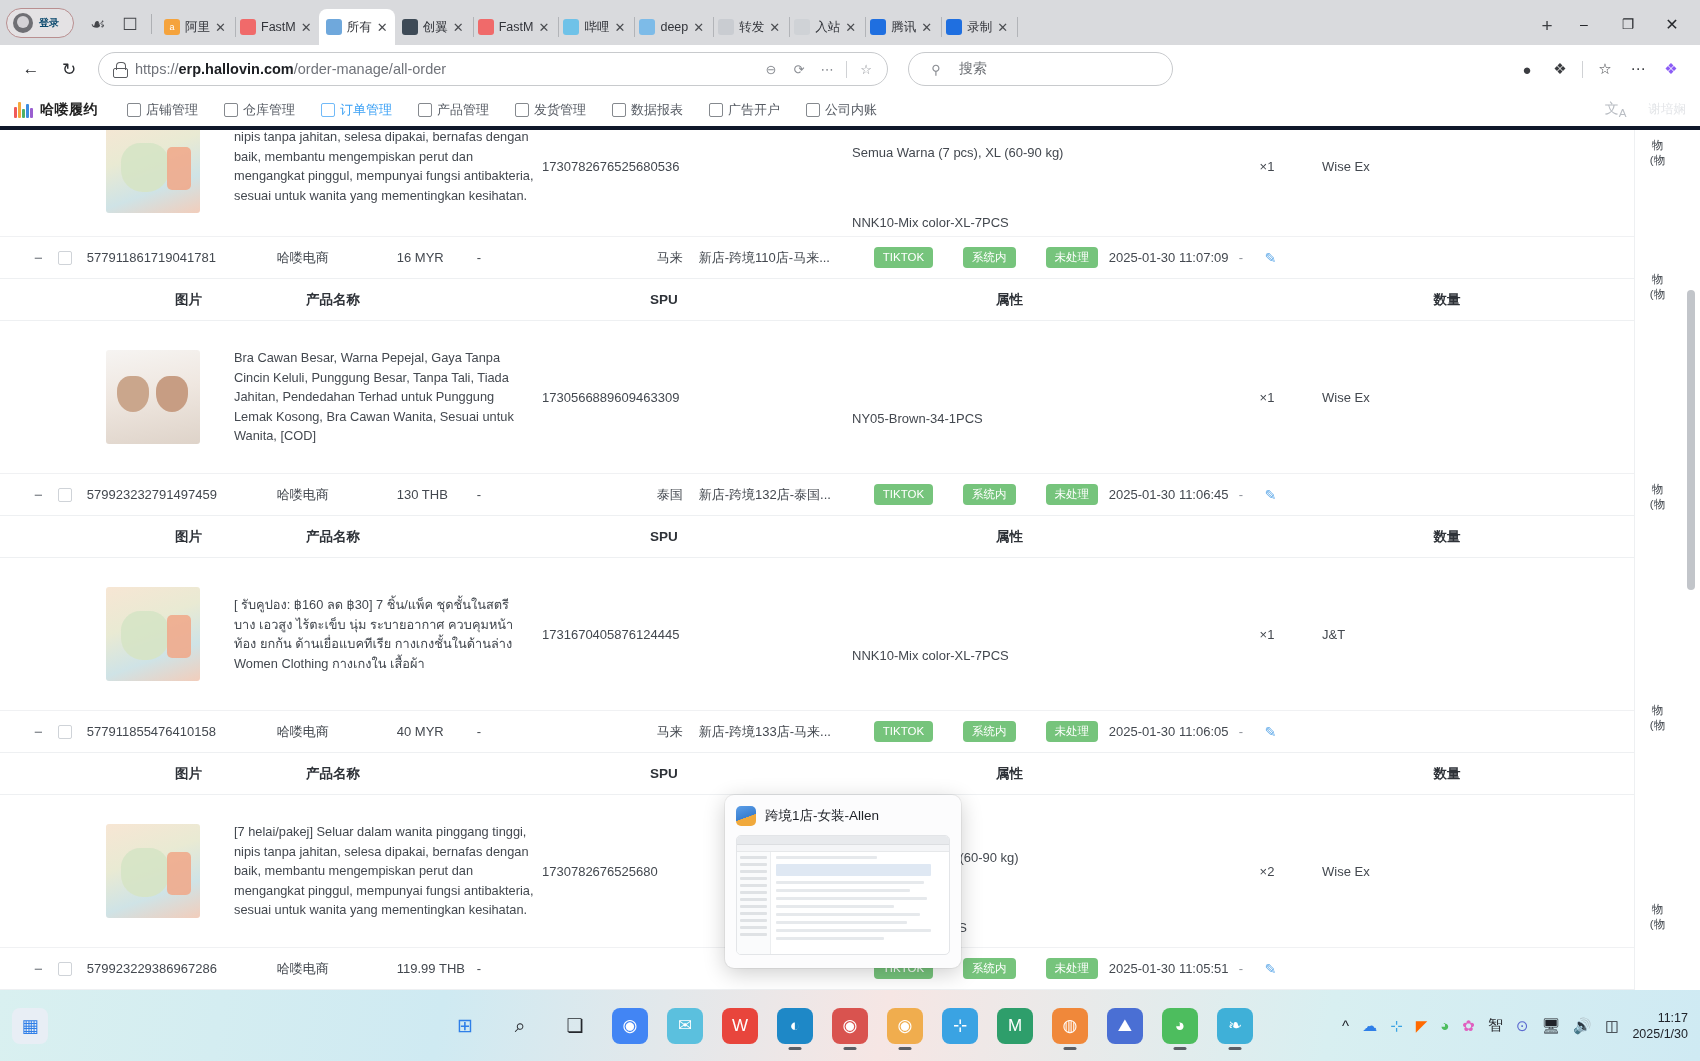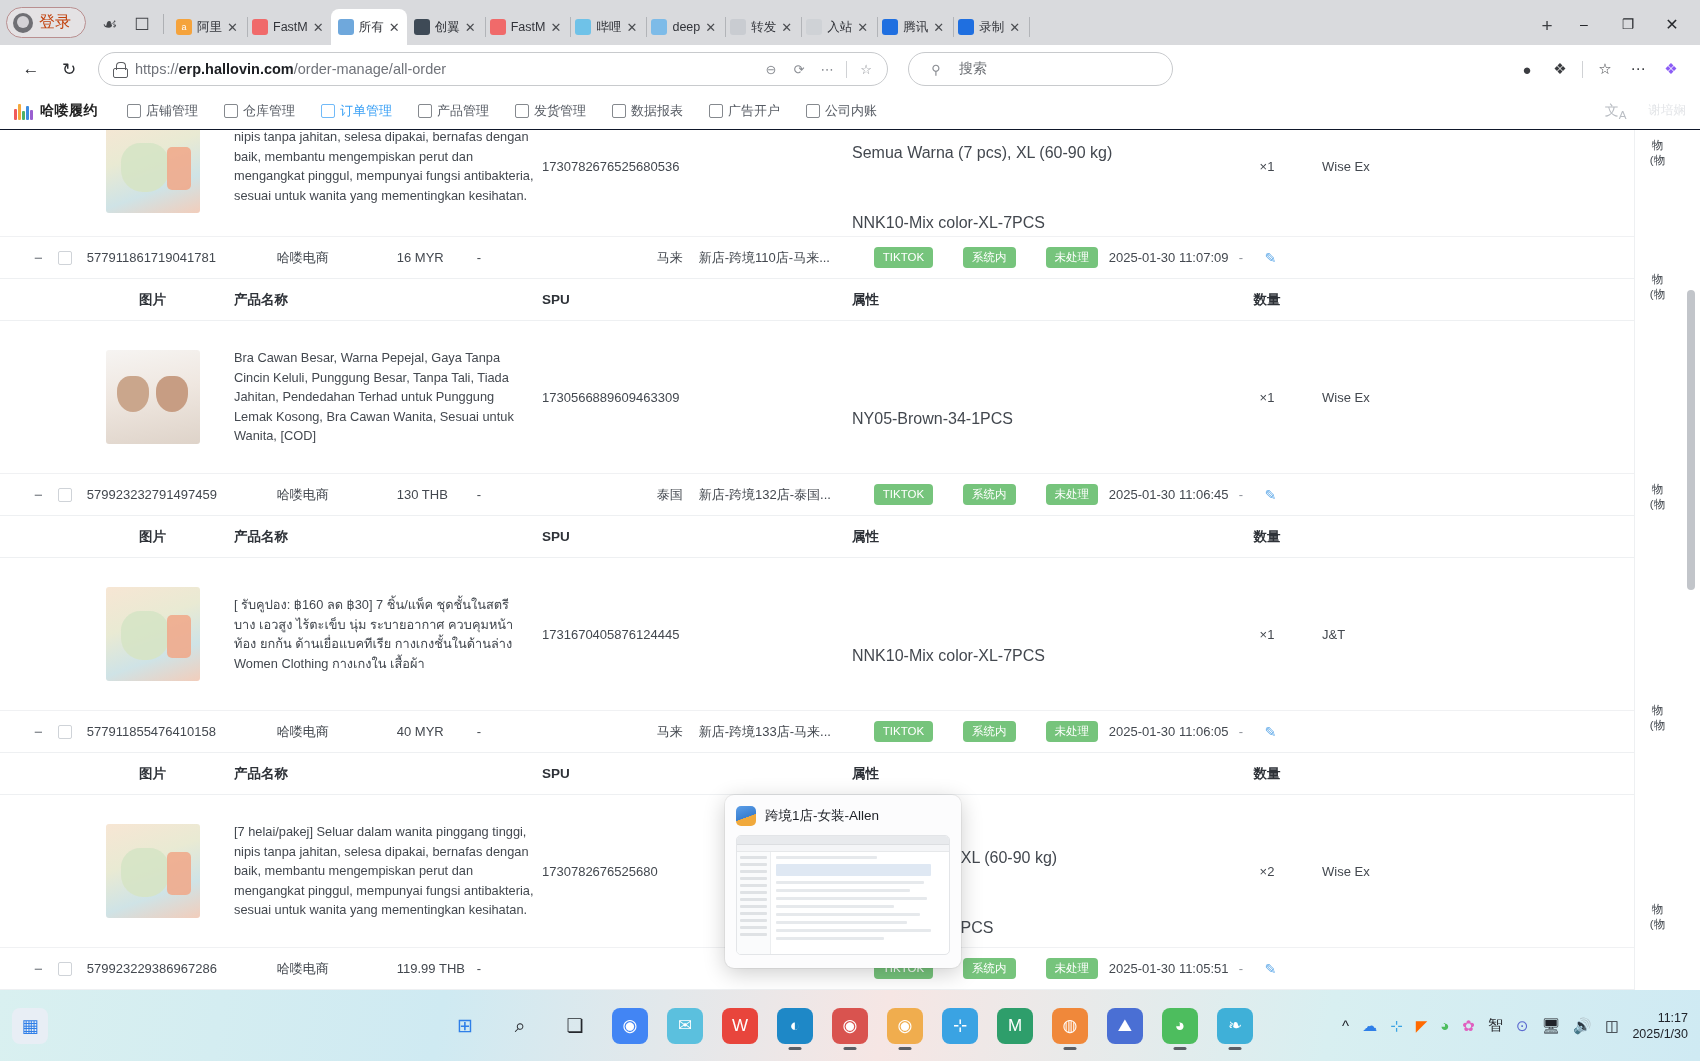--- a/index.html
+++ b/index.html
@@ -32,21 +32,21 @@
   .profile-avatar {
     width: 20px; height: 20px; border-radius: 50%;
     background: #6f6f74;
     position: relative;
   }
   .profile-avatar::after {
     content: ""; position: absolute; left: 4px; top: 3px;
     width: 12px; height: 12px; border-radius: 50%;
     background: #d4d2d6;
   }
-  .profile-label { font-size: 16px; color: #c2410c; font-weight: 400; }
+  .profile-label { font-size: 10px; color: #0c4a6e; font-weight: 700; }
   .chrome-icon-btn {
     width: 32px; height: 32px; margin-bottom: 5px;
     display: flex; align-items: center; justify-content: center;
     color: #44464a; font-size: 17px;
     border-radius: 5px; cursor: pointer;
   }
   .chrome-sep {
     width: 1px; height: 20px; background: #aeb0b4;
     margin: 0 5px 11px 5px;
   }
@@ -130,21 +130,21 @@
   .right-icons { display: flex; align-items: center; gap: 3px; margin-left: auto; }
   .ricon {
     width: 30px; height: 30px; border-radius: 5px;
     display: flex; align-items: center; justify-content: center;
     font-size: 15px; color: #3b3d41; cursor: pointer;
   }
 
   
   .app-nav {
     height: 37px; background: #fff;
-    border-bottom: 1px solid #0f172a;
+    border-bottom: 4px solid #0f172a;
     display: flex; align-items: center; padding: 0 14px;
     font-size: 13px;
   }
   .brand { display: flex; align-items: center; gap: 7px; margin-right: 16px; }
   .brand-mark { display: flex; gap: 1.5px; align-items: flex-end; height: 17px; }
   .brand-mark i { width: 2.6px; border-radius: 1px; display: block; }
   .brand-name { font-size: 14px; font-weight: 700; color: #222; letter-spacing: .5px; }
   .nav-item {
     display: flex; align-items: center; gap: 5px;
     padding: 0 13px; height: 37px; color: #565b63;
@@ -167,20 +167,21 @@
     background: #fff; overflow: hidden;
   }
   .table-scroll { position: absolute; inset: 0 20px 0 0; }
 
   
   .sub-head {
     display: flex; align-items: center;
     height: 42px; font-size: 13.5px; font-weight: 700; color: #2e3238;
     border-bottom: 1px solid #eef0f2;
     background: #fff;
+    gap: 36px;
   }
   .sub-row {
     display: flex; align-items: center;
     border-bottom: 1px solid #f0f1f3;
     background: #fff;
   }
   .c-gap   { flex: 0 0 75px; }
   .c-img   { flex: 0 0 155px; display: flex; justify-content: center; }
   .c-name  { flex: 0 0 312px; padding: 0 8px 0 4px; }
   .c-spu   { flex: 0 0 310px; }
@@ -209,21 +210,21 @@
   .thumb.bra::before {
     left: 12%; top: 28%; width: 34%; height: 38%;
     border-radius: 50% 50% 60% 60%; background: #caa68c;
   }
   .thumb.bra::after {
     right: 12%; top: 28%; width: 34%; height: 38%;
     border-radius: 50% 50% 60% 60%; background: #c79d83;
   }
   .prod-name { font-size: 12.8px; line-height: 19.5px; color: #43484f; }
   .spu-text { font-size: 13px; color: #43484f; }
-  .attr-line { font-size: 16px; color: #43484f; line-height: 26px; margin-top: 44px; }
+  .attr-line { font-size: 13px; color: #43484f; line-height: 26px; margin-top: 44px; }
   .qty-text { font-size: 13px; color: #43484f; }
   .ship-text { font-size: 13px; color: #43484f; }
 
   
   .order-row {
     display: flex; align-items: center; height: 42px;
     border-bottom: 1px solid #eef0f2; font-size: 13px; color: #43484f;
     background: #fff;
   }
   .o-exp {

